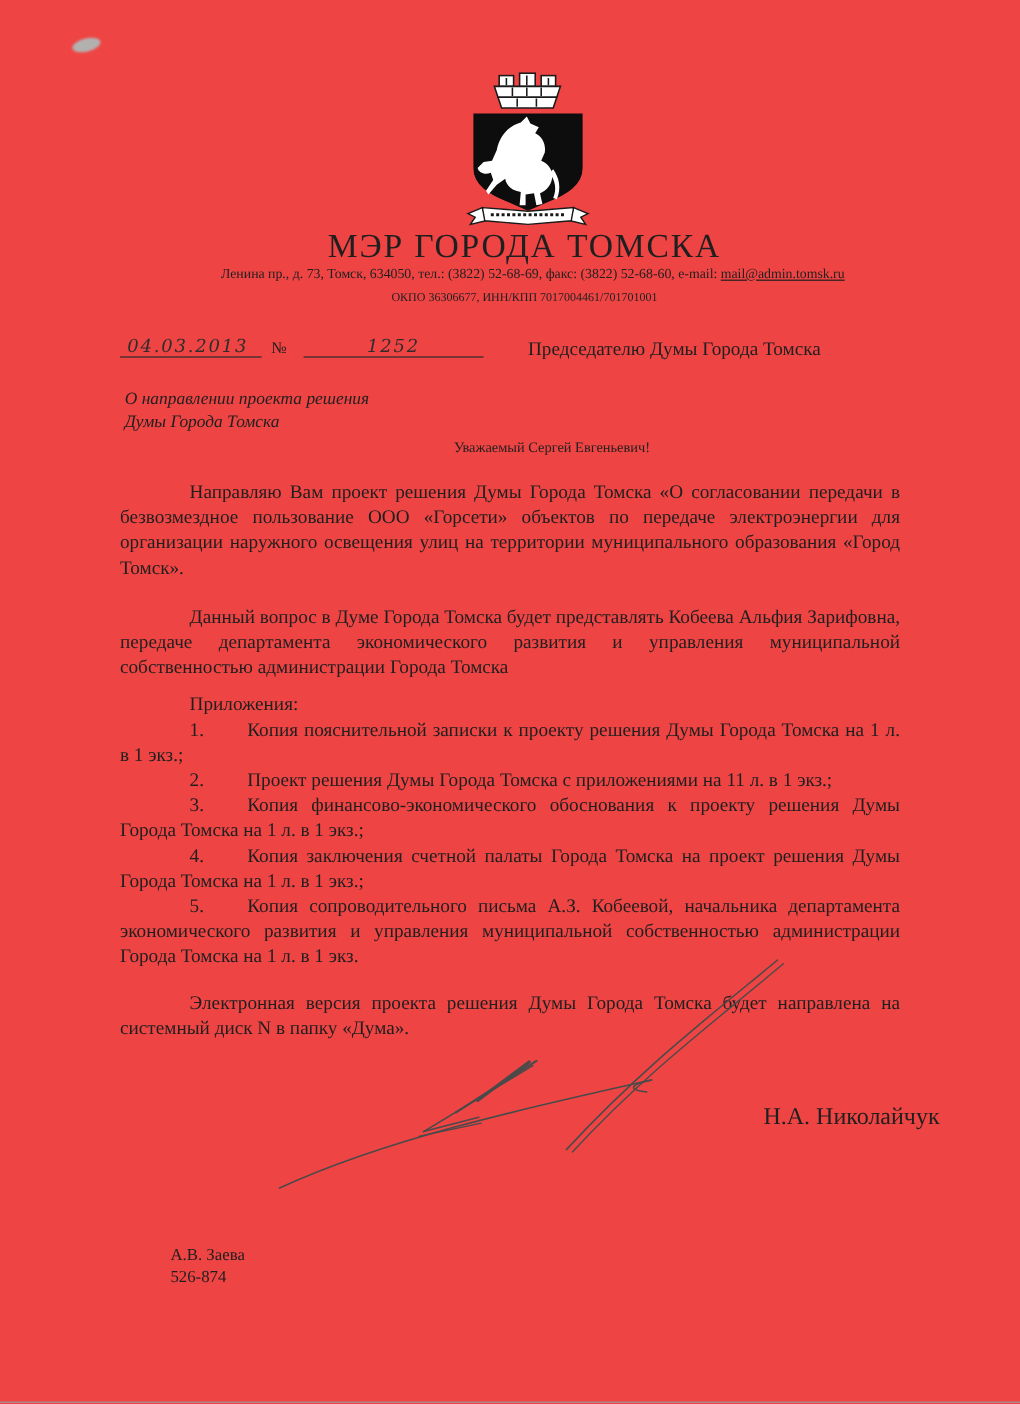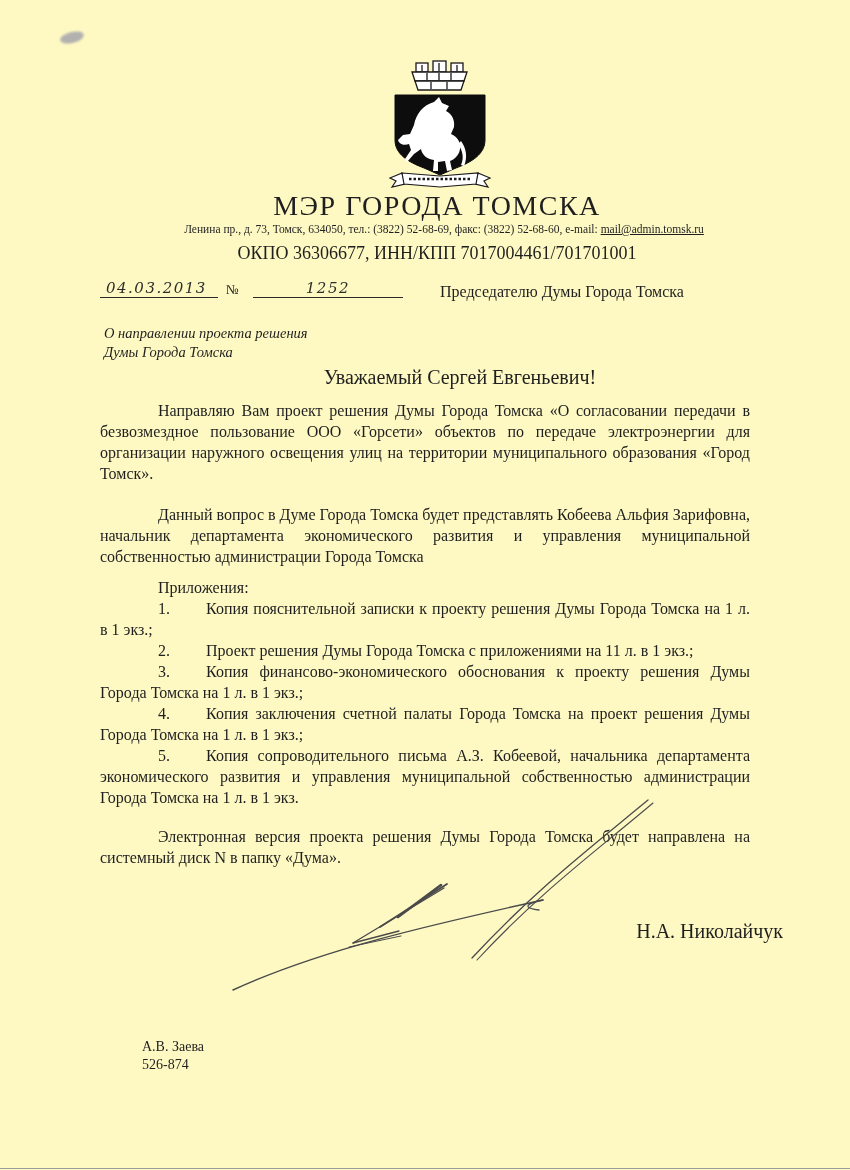--- a/index.html
+++ b/index.html
@@ -1,52 +1,52 @@
 <!DOCTYPE html>
 <html><head>
 <meta charset="utf-8">
 <style>
   html,body{margin:0;padding:0;background:#e8e8e8;}
   .page{
-    position:relative;width:850px;height:1170px;background:#fef9c3;
+    position:relative;width:850px;height:1170px;background:#ef4444;
     margin:0 auto;overflow:hidden;
     font-family:"Liberation Serif", serif;color:#1f1f1f;
   }
   
   .smudge{position:absolute;left:60px;top:32px;width:24px;height:11px;
     background:#b3b1b0;border-radius:50%;transform:rotate(-14deg);filter:blur(1px);}
   .edge-line{position:absolute;left:0;bottom:1px;width:100%;height:1px;background:#9b9b9b;}
 
   
   .emblem{position:absolute;left:385px;top:60px;}
   .org-name{position:absolute;top:190px;left:0;width:100%;padding-left:24px;box-sizing:border-box;
     text-align:center;font-size:28px;letter-spacing:1.5px;white-space:nowrap;}
   .addr{position:absolute;top:223px;left:0;width:100%;padding-left:38px;box-sizing:border-box;
     text-align:center;font-size:11.5px;white-space:nowrap;}
   .addr .email{text-decoration:underline;}
   .codes{position:absolute;top:243px;left:0;width:100%;padding-left:24px;box-sizing:border-box;
-    text-align:center;font-size:18px;}
+    text-align:center;font-size:10px;}
 
   
   .refblock{position:absolute;left:100px;top:279px;width:310px;font-size:13.5px;}
   .refrow{display:flex;align-items:flex-end;height:19px;}
   .hw{font-family:"DejaVu Serif", serif;font-style:italic;color:#2d2d2d;
     font-size:15px;letter-spacing:1.5px;transform:skewX(-6deg);white-space:nowrap;}
   .u{border-bottom:1px solid #2a2a2a;display:inline-block;}
   .date-u{width:112px;text-align:left;padding-left:6px;}
   .num-u{width:150px;text-align:center;margin-left:14px;}
   .nsign{margin-left:8px;}
   .in-u{width:106px;margin-left:6px;}
   .ot-u{width:120px;margin-left:8px;}
   .subject{position:absolute;left:104px;top:324px;font-style:italic;font-size:14.5px;line-height:19px;}
   .addressee{position:absolute;left:440px;top:281px;font-size:16px;line-height:22px;}
 
   
   .salutation{position:absolute;left:100px;top:366px;width:650px;text-align:center;
-    padding-left:70px;box-sizing:border-box;font-size:20px;}
+    padding-left:70px;box-sizing:border-box;font-size:12px;}
   .main{position:absolute;left:100px;top:400px;width:650px;font-size:16px;line-height:21px;
     text-align:justify;}
   .main p{margin:0;text-indent:58px;}
   .p2{margin-top:20px !important;}
   .att-label{margin-top:10px !important;}
   .li .tab{display:inline-block;width:36px;}
   .closing{margin-top:18px !important;}
 
   .signer{position:absolute;top:920px;right:67px;font-size:20px;}
   .executor{position:absolute;left:110px;top:1038px;font-size:14px;line-height:18px;margin-left:32px;}
@@ -121,21 +121,21 @@
   </div>
 
   <div class="addressee">
     <div>Председателю Думы Города Томска</div>
   </div>
 
   <div class="salutation">Уважаемый Сергей Евгеньевич!</div>
 
   <div class="main">
     <p>Направляю Вам проект решения Думы Города Томска «О согласовании передачи в безвозмездное пользование ООО «Горсети» объектов по передаче электроэнергии для организации наружного освещения улиц на территории муниципального образования «Город Томск».</p>
-    <p class="p2">Данный вопрос в Думе Города Томска будет представлять Кобеева Альфия Зарифовна, начальник департамента экономического развития и управления муниципальной собственностью администрации Города Томска</p>
+    <p class="p2">Данный вопрос в Думе Города Томска будет представлять Кобеева Альфия Зарифовна, передаче департамента экономического развития и управления муниципальной собственностью администрации Города Томска</p>
     <p class="att-label">Приложения:</p>
 
     <p class="li"><span>1.</span><span class="tab"></span><span>Копия пояснительной записки к проекту решения Думы Города Томска на 1 л. в 1 экз.;</span></p>
     <p class="li"><span>2.</span><span class="tab"></span><span>Проект решения Думы Города Томска с приложениями на 11 л. в 1 экз.;</span></p>
     <p class="li"><span>3.</span><span class="tab"></span><span>Копия финансово-экономического обоснования к проекту решения Думы Города Томска на 1 л. в 1 экз.;</span></p>
     <p class="li"><span>4.</span><span class="tab"></span><span>Копия заключения счетной палаты Города Томска на проект решения Думы Города Томска на 1 л. в 1 экз.;</span></p>
     <p class="li"><span>5.</span><span class="tab"></span><span>Копия сопроводительного письма А.З. Кобеевой, начальника департамента экономического развития и управления муниципальной собственностью администрации Города Томска на 1 л. в 1 экз.</span></p>
 
     <p class="closing">Электронная версия проекта решения Думы Города Томска будет направлена на системный диск N в папку «Дума».</p>
   </div>

